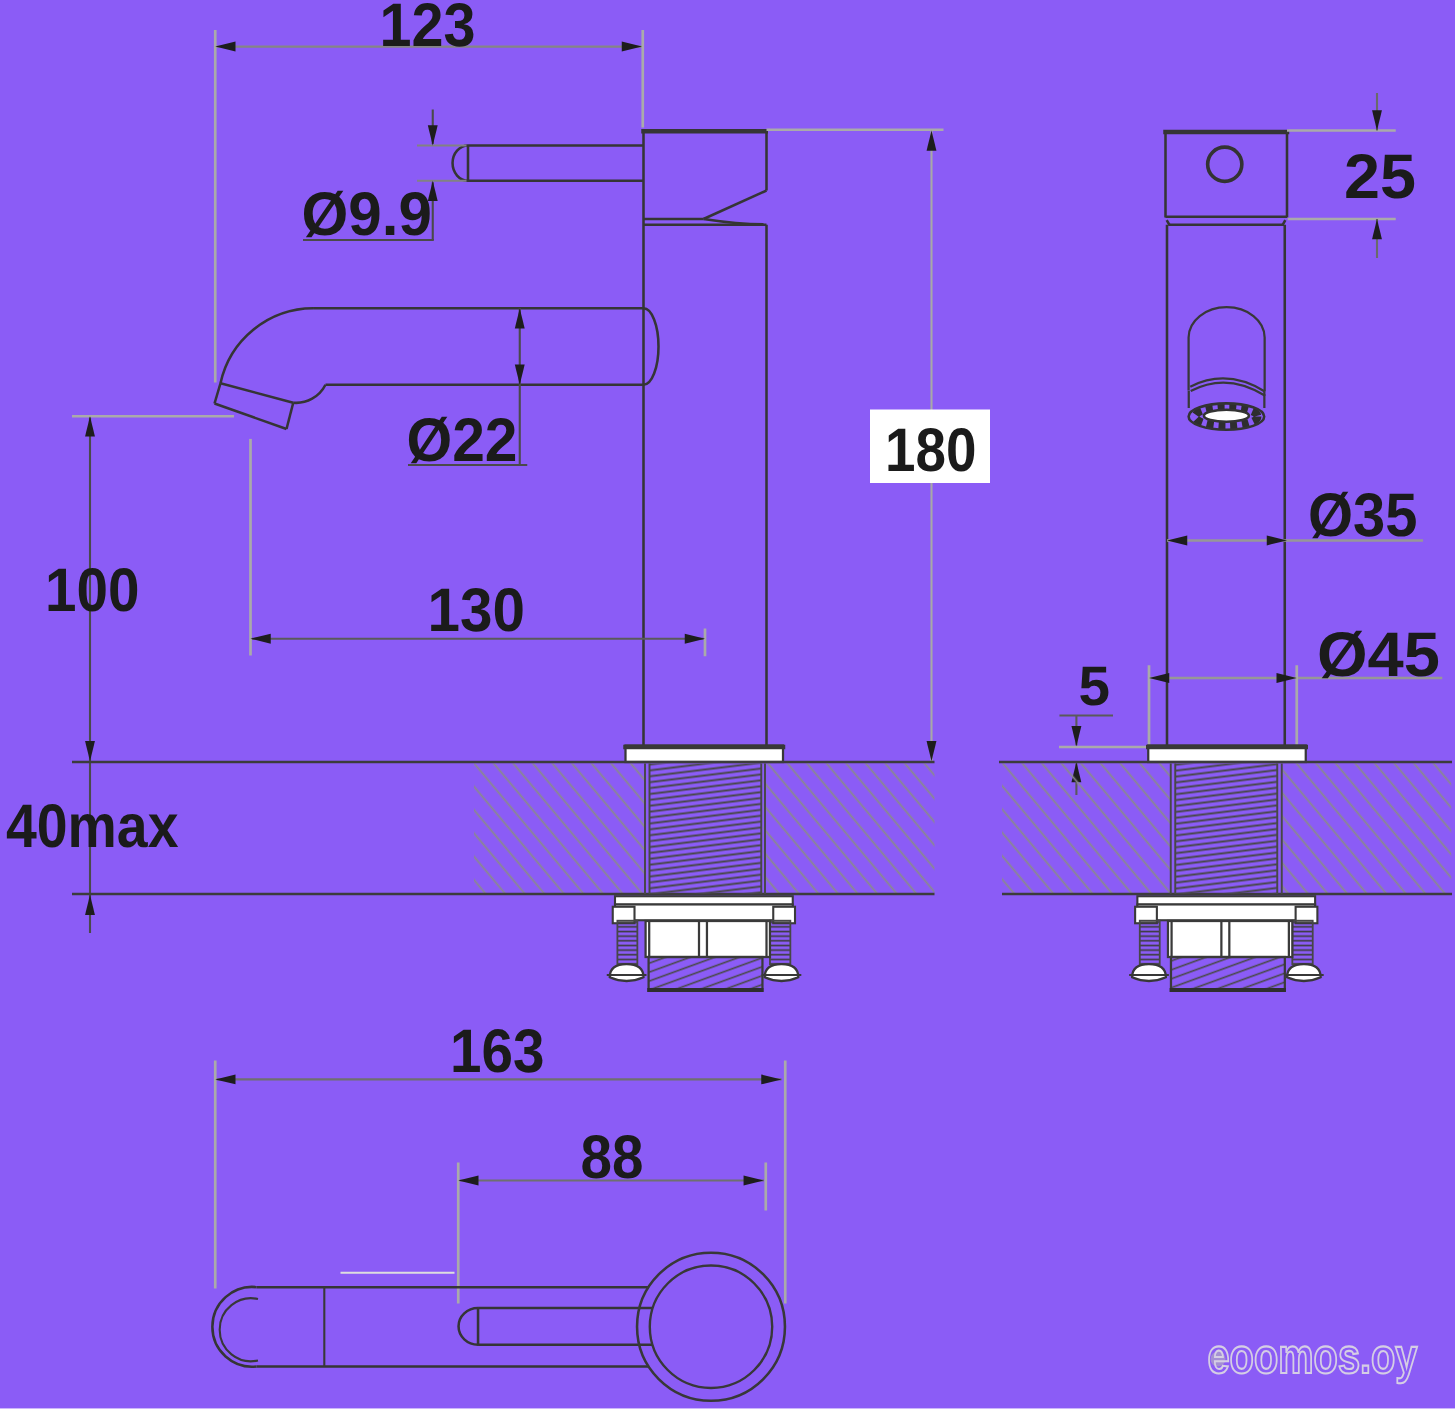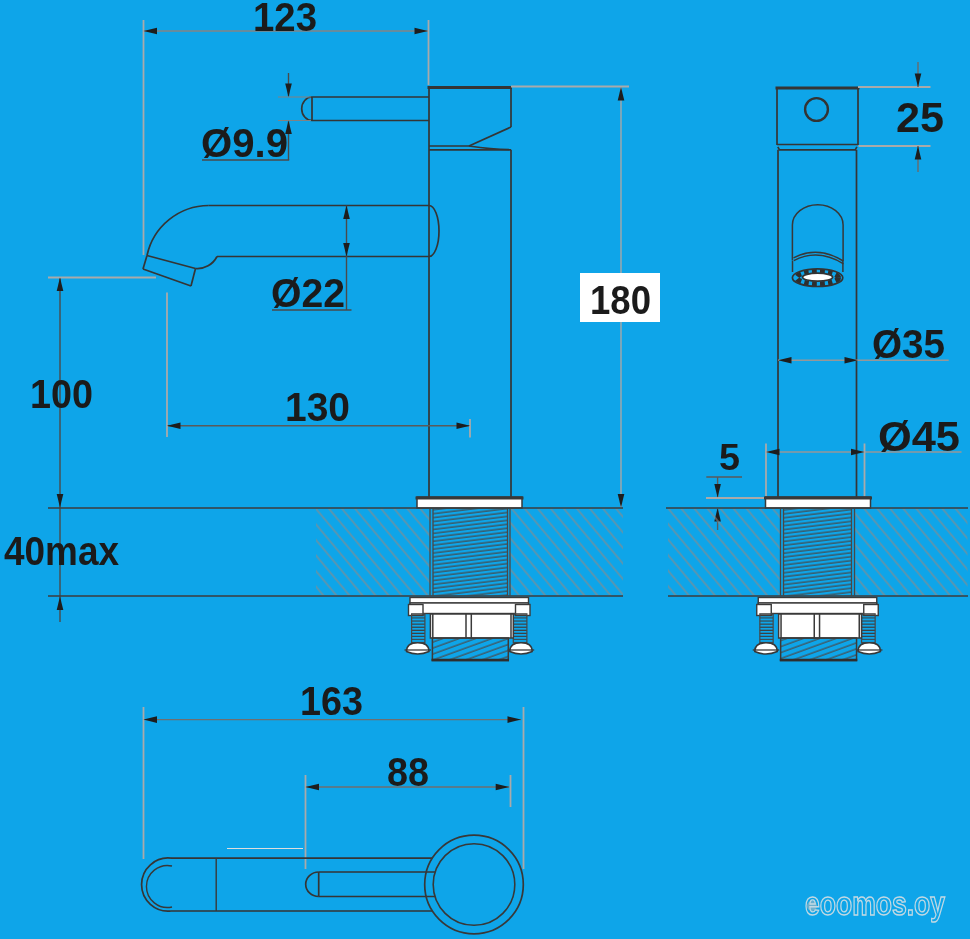--- a/index.html
+++ b/index.html
@@ -1,16 +1,16 @@
 <!DOCTYPE html>
 <html><head>
 <meta charset="utf-8">
 <style>
   html,body{margin:0;padding:0;background:#fff;}
-  .wrap{width:970px;height:939px;position:relative;background:#0ea5e9;overflow:hidden;}
+  .wrap{width:970px;height:939px;position:relative;background:#8b5cf6;overflow:hidden;}
   text{font-family:"Liberation Sans",sans-serif;font-weight:bold;fill:#1b1b1b;}
 </style>
 </head>
 <body>
 <div class="wrap">
 <svg width="970" height="939" viewBox="0 0 970 939" xmlns="http://www.w3.org/2000/svg">
 <defs>
 
   <pattern id="hatch" patternUnits="userSpaceOnUse" width="10" height="10" patternTransform="rotate(-40)">
     <line x1="5" y1="-1" x2="5" y2="11" stroke="#8a8a8a" stroke-width="1.15"></line>

